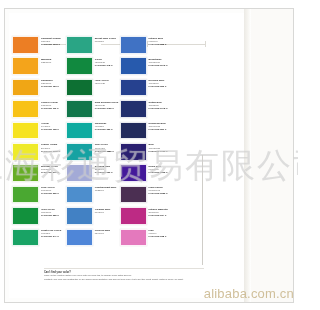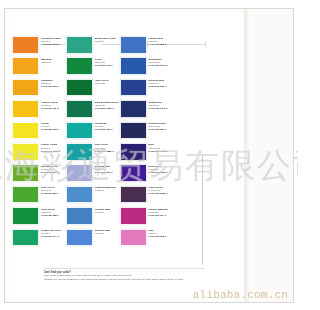--- a/index.html
+++ b/index.html
@@ -106,23 +106,23 @@
   #footer .f-line {
     font-size:2.3px; line-height:3.3px; color:#5a5a5a;
   }
   #footer-rule {
     position:absolute; left:44px; top:268px; width:160px; height:1px;
     background:#e2e0db;
   }
 
   
   #ali {
-    position:absolute; right:10px; bottom:9px;
-    font-size:11px; letter-spacing:0.2px;
-    color:#cdbb93; font-family:Liberation Mono, monospace;
+    position:absolute; right:4px; bottom:9px;
+    font-size:13px; letter-spacing:0.2px;
+    color:#cdbb93; font-family:Liberation Sans, sans-serif;
     opacity:0.92;
   }
 
   
   #wm {
     position:absolute; left:0; top:140px; width:298px; height:52px;
     display:flex; align-items:center; justify-content:center;
     font-size:34px; letter-spacing:2px;
     color:rgba(150,150,150,0.30);
     font-family:"DejaVu Sans", sans-serif;

